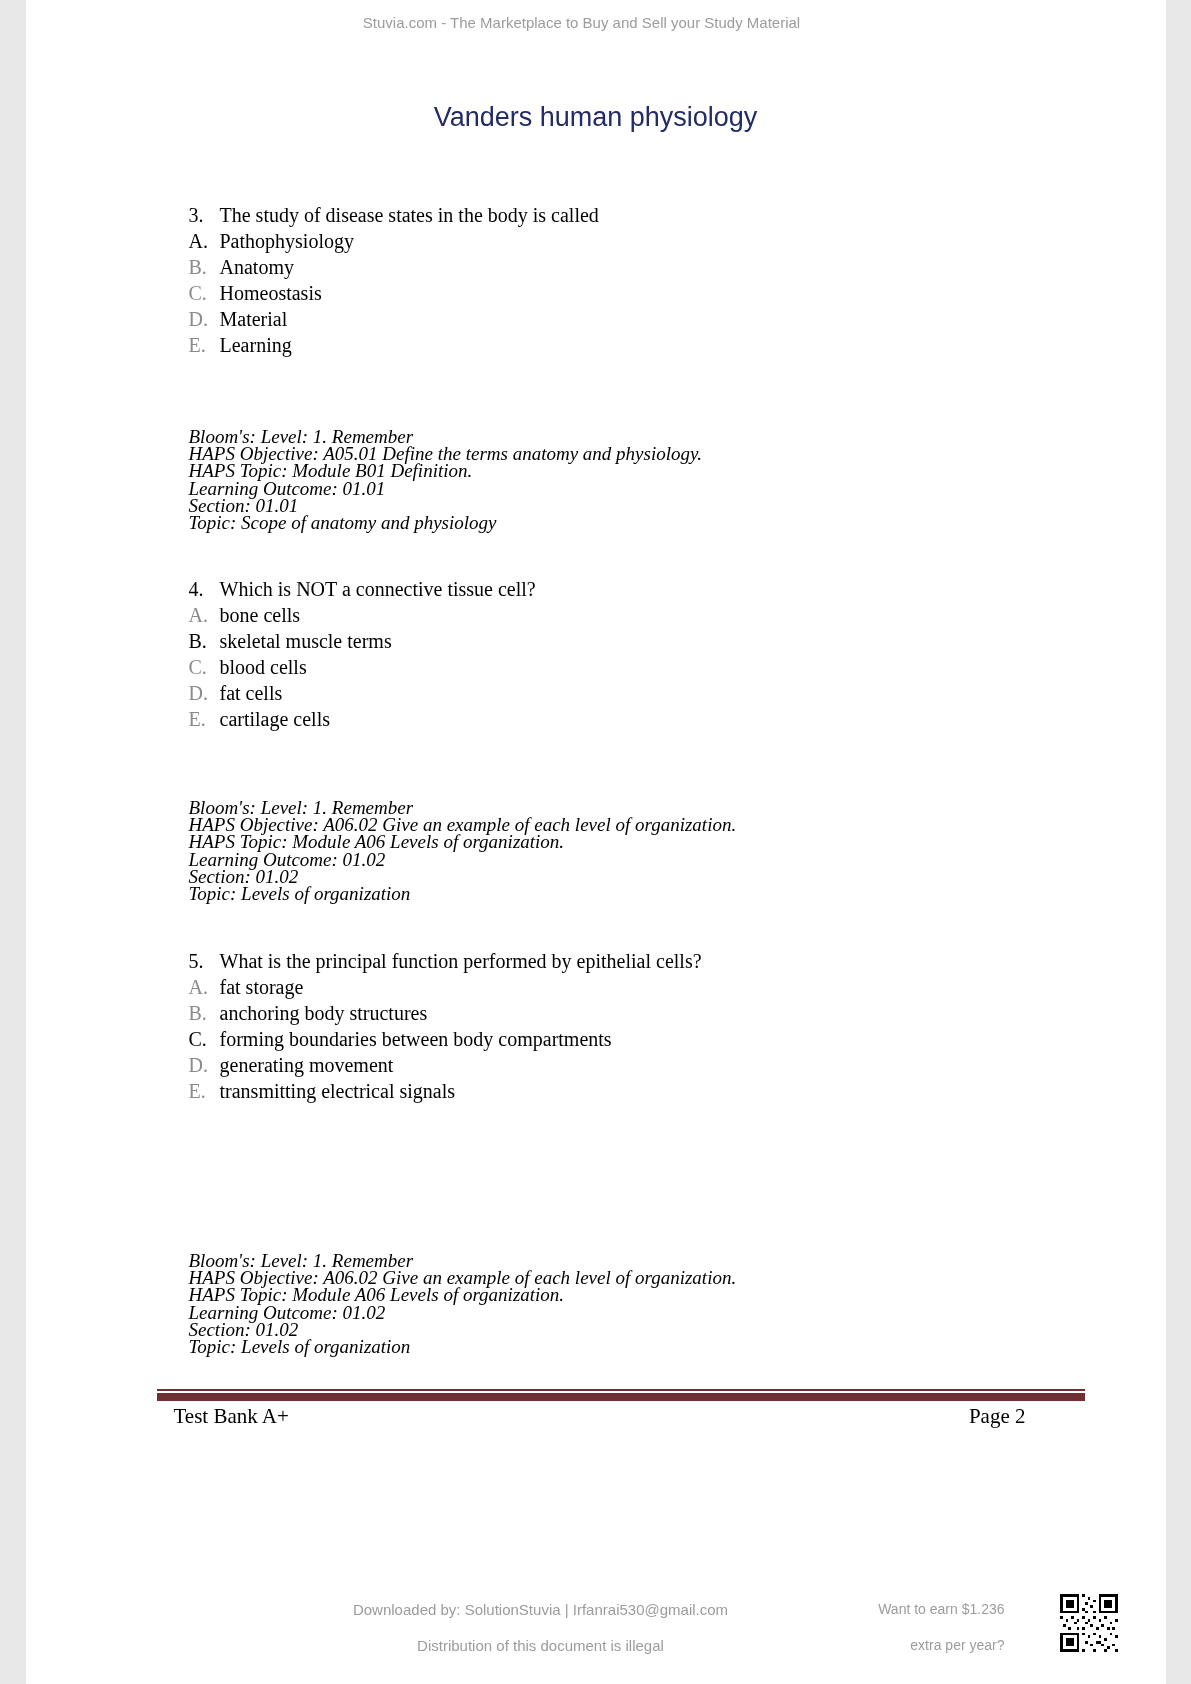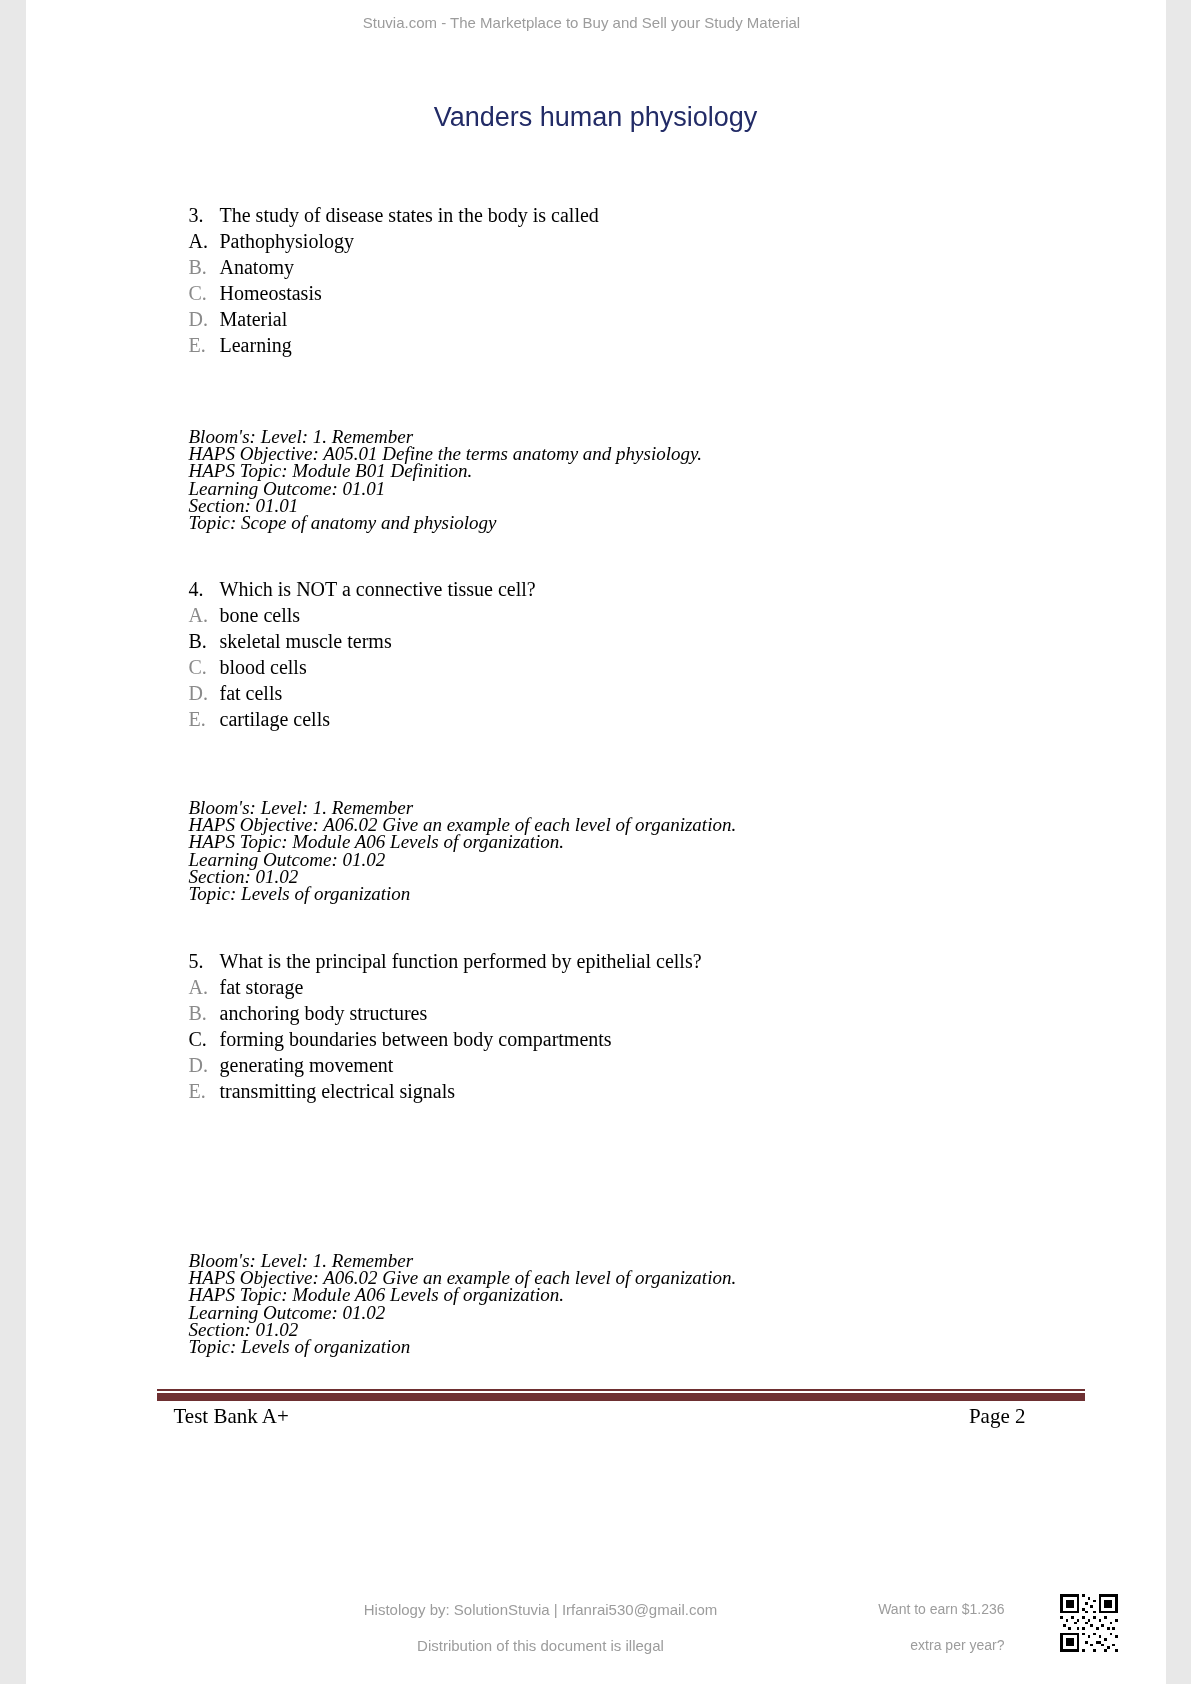--- a/index.html
+++ b/index.html
@@ -167,21 +167,21 @@
     <div>Topic: Levels of organization</div>
   </section>
 
   <div class="rule" style="top:1389px"></div>
 
   <div class="footer-row">
     <span>Test Bank A+</span>
     <span>Page 2</span>
   </div>
 
-  <div class="dl-line" style="top:1601px">Histology by: SolutionStuvia | Irfanrai530@gmail.com</div>
+  <div class="dl-line" style="top:1601px">Downloaded by: SolutionStuvia | Irfanrai530@gmail.com</div>
   <div class="dl-line" style="top:1637px">Distribution of this document is illegal</div>
 
   <div class="earn-line" style="top:1601px">Want to earn $1.236</div>
   <div class="earn-line" style="top:1637px">extra per year?</div>
 
   <svg class="qr" viewBox="0 0 21 21" shape-rendering="crispEdges" aria-hidden="true">
     <rect x="0" y="0" width="21" height="21" fill="#fff"></rect>
 
     <rect x="0" y="0" width="7" height="7" fill="#000"></rect>
       <rect x="1" y="1" width="5" height="5" fill="#fff"></rect>

